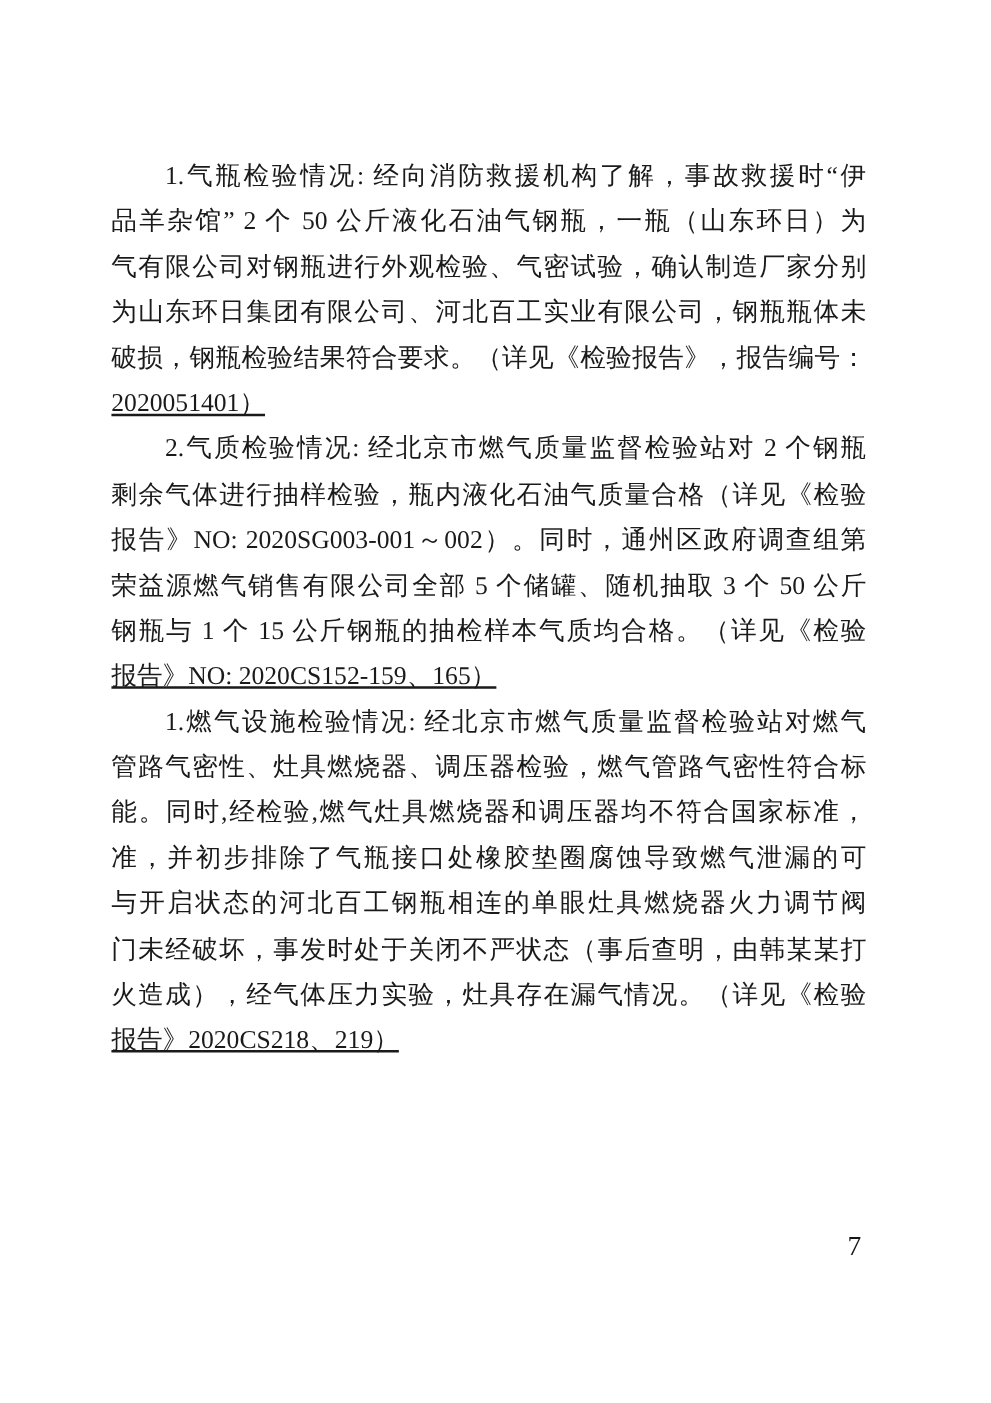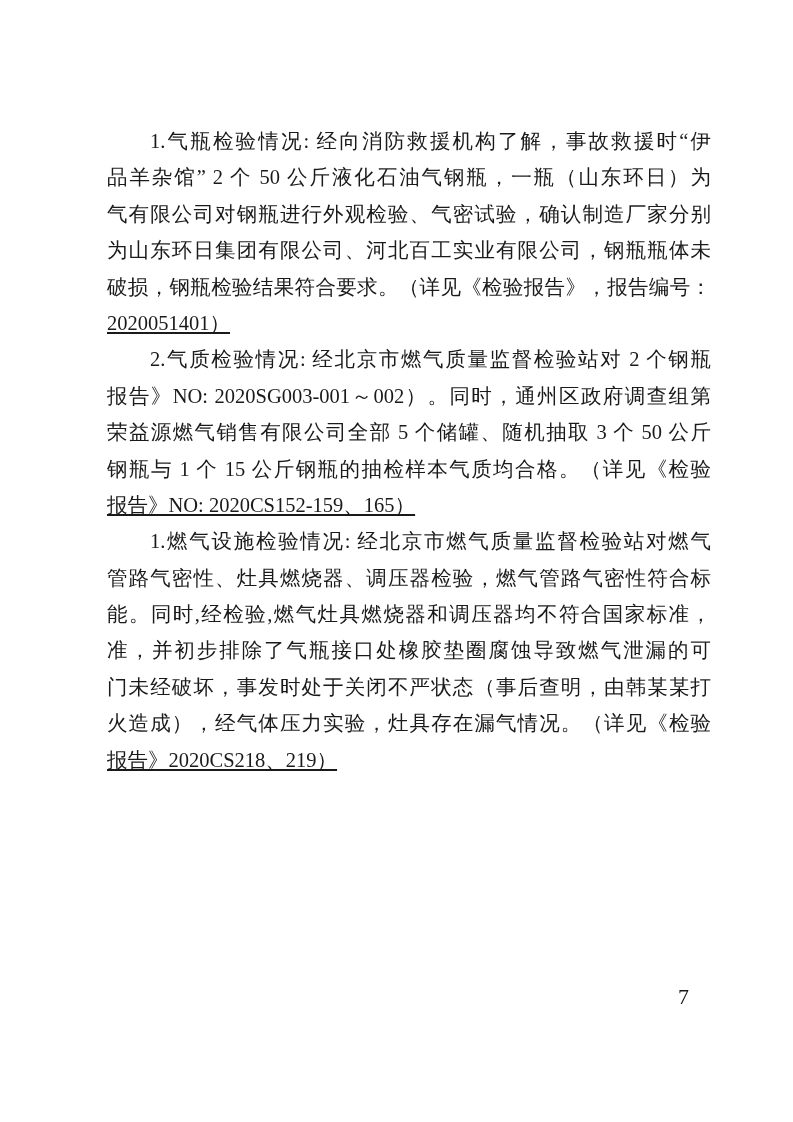--- a/index.html
+++ b/index.html
@@ -10,21 +10,21 @@
   .page {
     position: relative;
     width: 793px;
     height: 1122px;
     background: #ffffff;
     overflow: hidden;
     font-family: "Liberation Serif", "DejaVu Serif", serif;
   }
   .document-body {
     position: absolute;
-    left: 107px;
+    left: 89px;
     top: 123px;
     width: 604px;
   }
   .paragraph {
     margin: 0;
     padding: 0;
   }
   .line {
     height: 36.4px;
     line-height: 36.4px;
@@ -67,29 +67,31 @@
       <div class="paragraph">
         <div class="line indent">1.气瓶检验情况: 经向消防救援机构了解，事故救援时“伊</div>
         <div class="line">品羊杂馆” 2 个 50 公斤液化石油气钢瓶，一瓶（山东环日）为</div>
         <div class="line">气有限公司对钢瓶进行外观检验、气密试验，确认制造厂家分别</div>
         <div class="line">为山东环日集团有限公司、河北百工实业有限公司，钢瓶瓶体未</div>
         <div class="line">破损，钢瓶检验结果符合要求。（详见《检验报告》，报告编号：</div>
         <div class="line last">2020051401）</div>
       </div>
       <div class="paragraph">
         <div class="line indent">2.气质检验情况: 经北京市燃气质量监督检验站对 2 个钢瓶</div>
+        <div class="line">剩余气体进行抽样检验，瓶内液化石油气质量合格（详见《检验</div>
         <div class="line">报告》NO: 2020SG003-001～002）。同时，通州区政府调查组第</div>
         <div class="line">荣益源燃气销售有限公司全部 5 个储罐、随机抽取 3 个 50 公斤</div>
         <div class="line">钢瓶与 1 个 15 公斤钢瓶的抽检样本气质均合格。（详见《检验</div>
         <div class="line last">报告》NO: 2020CS152-159、165）</div>
       </div>
       <div class="paragraph">
         <div class="line indent">1.燃气设施检验情况: 经北京市燃气质量监督检验站对燃气</div>
         <div class="line">管路气密性、灶具燃烧器、调压器检验，燃气管路气密性符合标</div>
         <div class="line">能。同时,经检验,燃气灶具燃烧器和调压器均不符合国家标准，</div>
         <div class="line">准，并初步排除了气瓶接口处橡胶垫圈腐蚀导致燃气泄漏的可</div>
+        <div class="line">与开启状态的河北百工钢瓶相连的单眼灶具燃烧器火力调节阀</div>
         <div class="line">门未经破坏，事发时处于关闭不严状态（事后查明，由韩某某打</div>
         <div class="line">火造成），经气体压力实验，灶具存在漏气情况。（详见《检验</div>
         <div class="line last">报告》2020CS218、219）</div>
       </div>
     </div>
   <div class="page-number">7</div>
 </div>
 
 </body></html>

